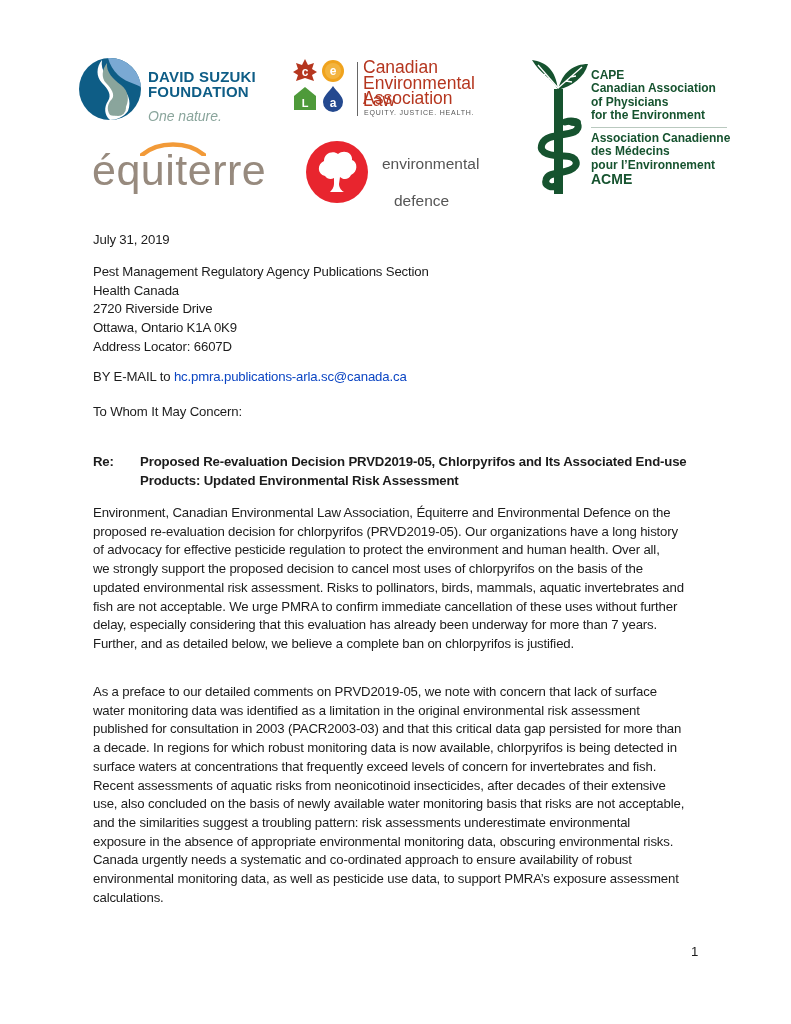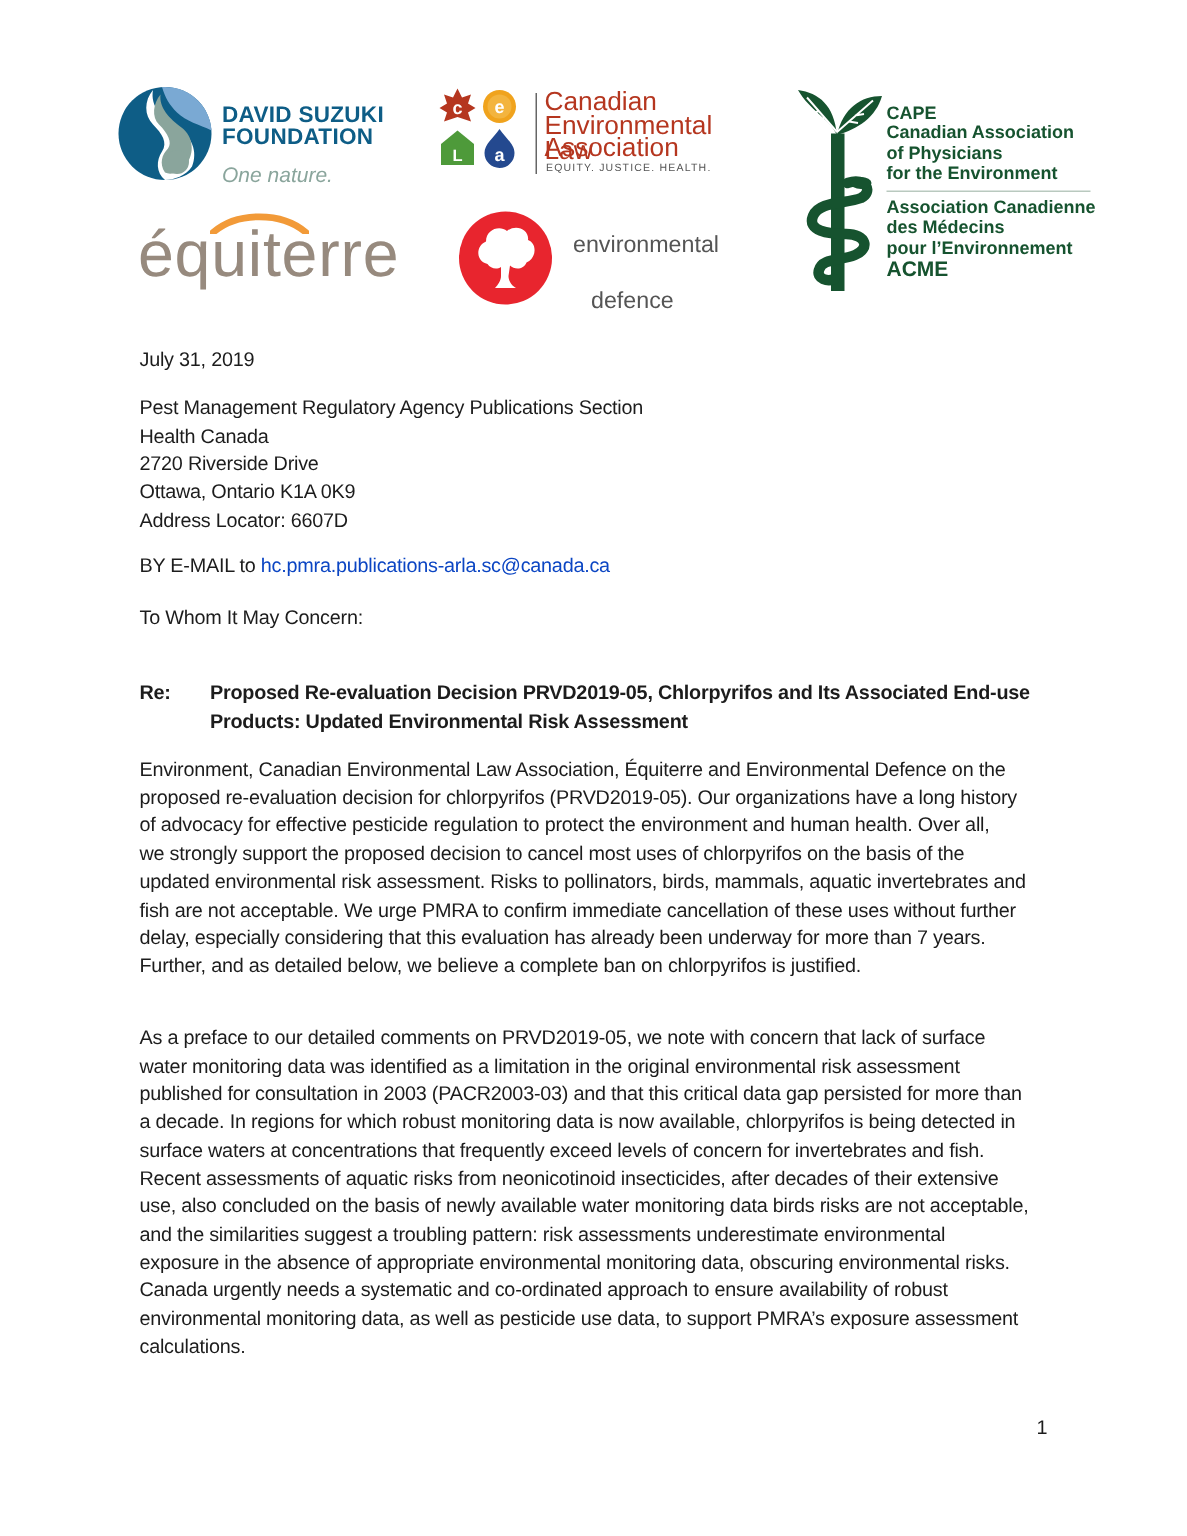--- a/index.html
+++ b/index.html
@@ -142,21 +142,21 @@
   <span class="line">Further, and as detailed below, we believe a complete ban on chlorpyrifos is justified.</span>
 </div>
 
 <div class="abs txt" style="left:93px; top:683px;">
   <span class="line">As a preface to our detailed comments on PRVD2019-05, we note with concern that lack of surface</span>
   <span class="line">water monitoring data was identified as a limitation in the original environmental risk assessment</span>
   <span class="line">published  for consultation in 2003 (PACR2003-03) and that this critical data gap persisted for more than</span>
   <span class="line">a decade. In regions for which robust monitoring data is now available, chlorpyrifos is being detected in</span>
   <span class="line">surface waters at concentrations that frequently exceed levels of concern for invertebrates and fish.</span>
   <span class="line">Recent assessments of aquatic risks from neonicotinoid  insecticides, after decades of their extensive</span>
-  <span class="line">use, also concluded on the basis of newly available water monitoring data birds risks are not acceptable,</span>
+  <span class="line">use, also concluded on the basis of newly available water monitoring basis that risks are not acceptable,</span>
   <span class="line">and the similarities suggest a troubling pattern: risk assessments underestimate environmental</span>
   <span class="line">exposure  in the absence of appropriate environmental monitoring data, obscuring environmental risks.</span>
   <span class="line">Canada urgently needs a systematic and co-ordinated approach to ensure availability of robust</span>
   <span class="line">environmental monitoring data, as well as pesticide  use data, to support PMRA’s exposure assessment</span>
   <span class="line">calculations.</span>
 </div>
 
 <div class="abs txt" style="left:691px; top:943px;">
   <span class="line">1</span>
 </div>

